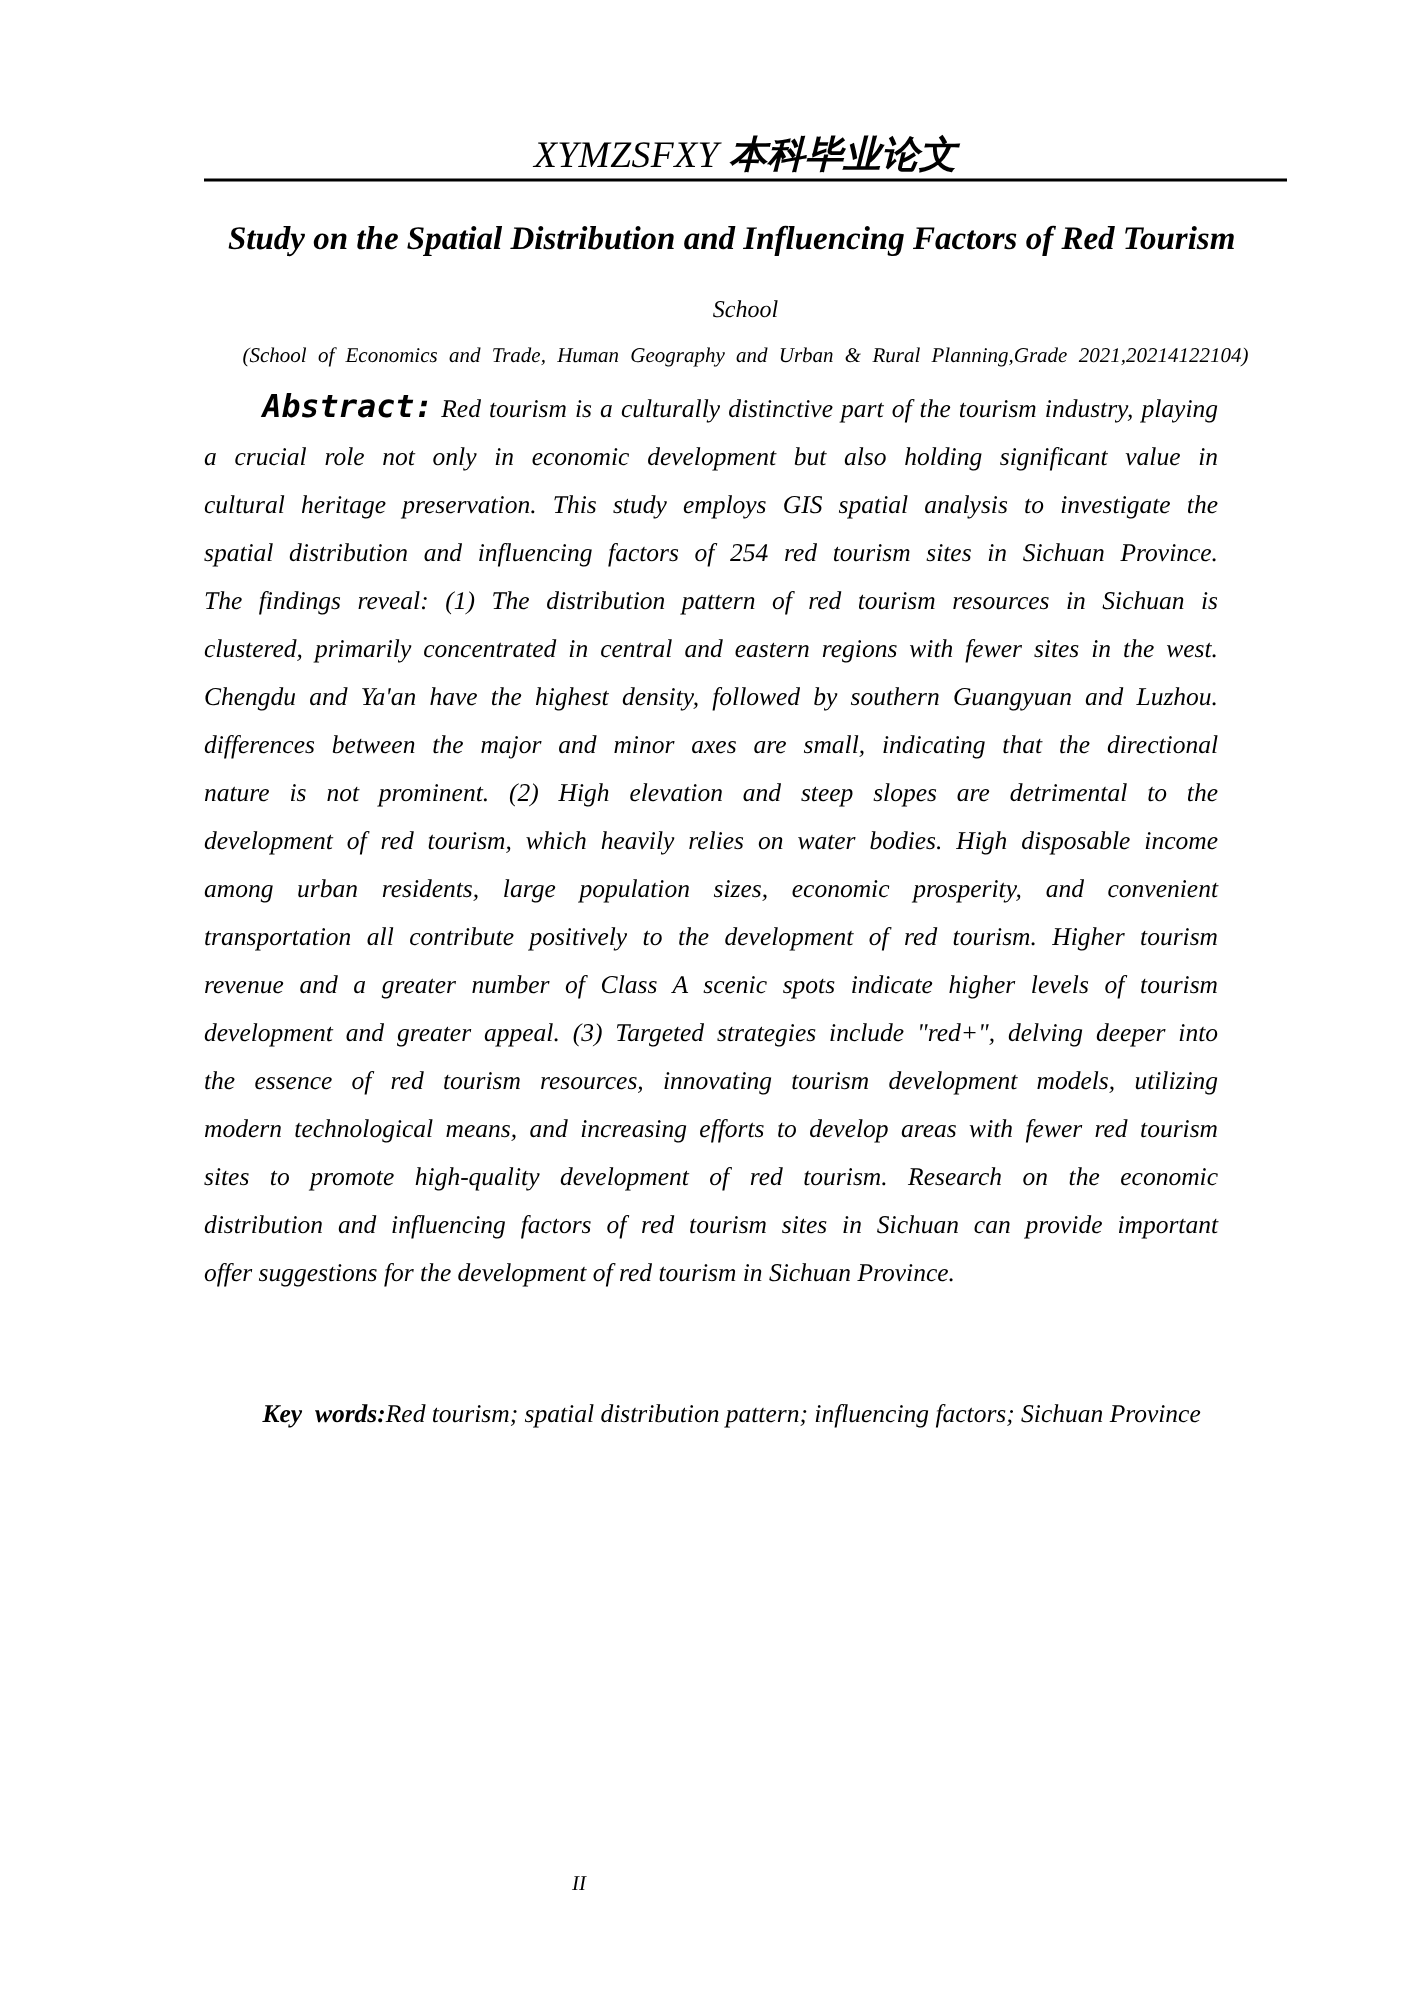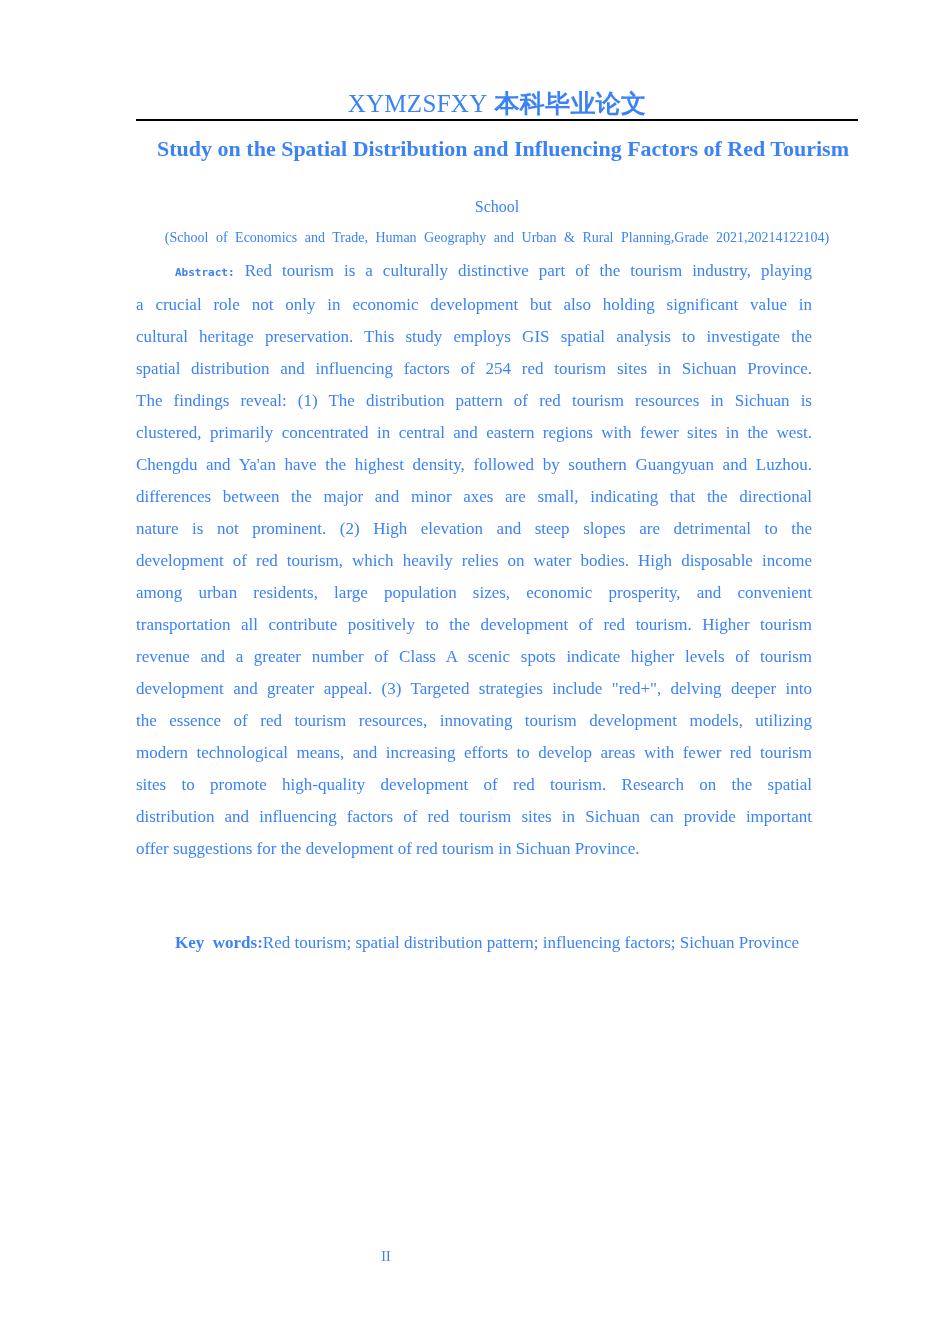--- a/index.html
+++ b/index.html
@@ -1,23 +1,24 @@
 <!DOCTYPE html>
 <html><head>
 <meta charset="utf-8">
 <style>
   html, body { margin: 0; padding: 0; background: #ffffff; }
   .page {
     position: relative;
     width: 950px;
     height: 1344px;
     background: #ffffff;
-    color: #3b82f6;
+    color: #000000;
     font-family: "Liberation Serif", serif;
     overflow: hidden;
+    font-style: italic;
   }
   .band { position: absolute; left: 136px; width: 722px; }
 
   .running-header {
     top: 90px;
     text-align: center;
     font-size: 25px;
     line-height: 28px;
     white-space: nowrap;
     letter-spacing: 0.3px;
@@ -25,22 +26,22 @@
   .header-cjk { font-weight: 600; padding-left: 7px; }
 
   .header-rule {
     top: 119px;
     height: 0;
     border-top: 2px solid #000000;
   }
 
   .paper-title {
     top: 126px;
-    margin: 6px;
-    text-align: center;
+    margin: 16px;
+    text-align: left;
     font-weight: bold;
     font-size: 22px;
     line-height: 33px;
   }
   .tline { display: block; white-space: nowrap; }
 
   .author {
     top: 196px;
     text-align: center;
     font-size: 16px;
@@ -63,21 +64,21 @@
     width: 676px;
     font-size: 17px;
     line-height: 32px;
   }
   .aline { text-align: justify; text-align-last: justify; }
   .aline.first { padding-left: 39px; }
   .aline.last { text-align-last: left; }
   .abs-label {
     font-family: "DejaVu Sans Mono", monospace;
     font-weight: bold;
-    font-size: 11px;
+    font-size: 21px;
   }
 
   .keywords {
     position: absolute;
     top: 927px;
     left: 136px;
     width: 676px;
     box-sizing: border-box;
     padding-left: 39px;
     font-size: 17px;
@@ -124,21 +125,21 @@
     <div class="aline">Chengdu and Ya'an have the highest density, followed by southern Guangyuan and Luzhou.</div>
     <div class="aline">differences between the major and minor axes are small, indicating that the directional</div>
     <div class="aline">nature is not prominent. (2) High elevation and steep slopes are detrimental to the</div>
     <div class="aline">development of red tourism, which heavily relies on water bodies. High disposable income</div>
     <div class="aline">among urban residents, large population sizes, economic prosperity, and convenient</div>
     <div class="aline">transportation all contribute positively to the development of red tourism. Higher tourism</div>
     <div class="aline">revenue and a greater number of Class A scenic spots indicate higher levels of tourism</div>
     <div class="aline">development and greater appeal. (3) Targeted strategies include "red+", delving deeper into</div>
     <div class="aline">the essence of red tourism resources, innovating tourism development models, utilizing</div>
     <div class="aline">modern technological means, and increasing efforts to develop areas with fewer red tourism</div>
-    <div class="aline">sites to promote high-quality development of red tourism. Research on the spatial</div>
+    <div class="aline">sites to promote high-quality development of red tourism. Research on the economic</div>
     <div class="aline">distribution and influencing factors of red tourism sites in Sichuan can provide important</div>
     <div class="aline last">offer suggestions for the development of red tourism in Sichuan Province.</div>
   </div>
 
   <div class="keywords">
     <span class="kw-label">Key  words:</span><span>Red tourism; spatial distribution pattern; influencing factors; Sichuan Province</span>
   </div>
 
   <div class="page-number">II</div>
 

